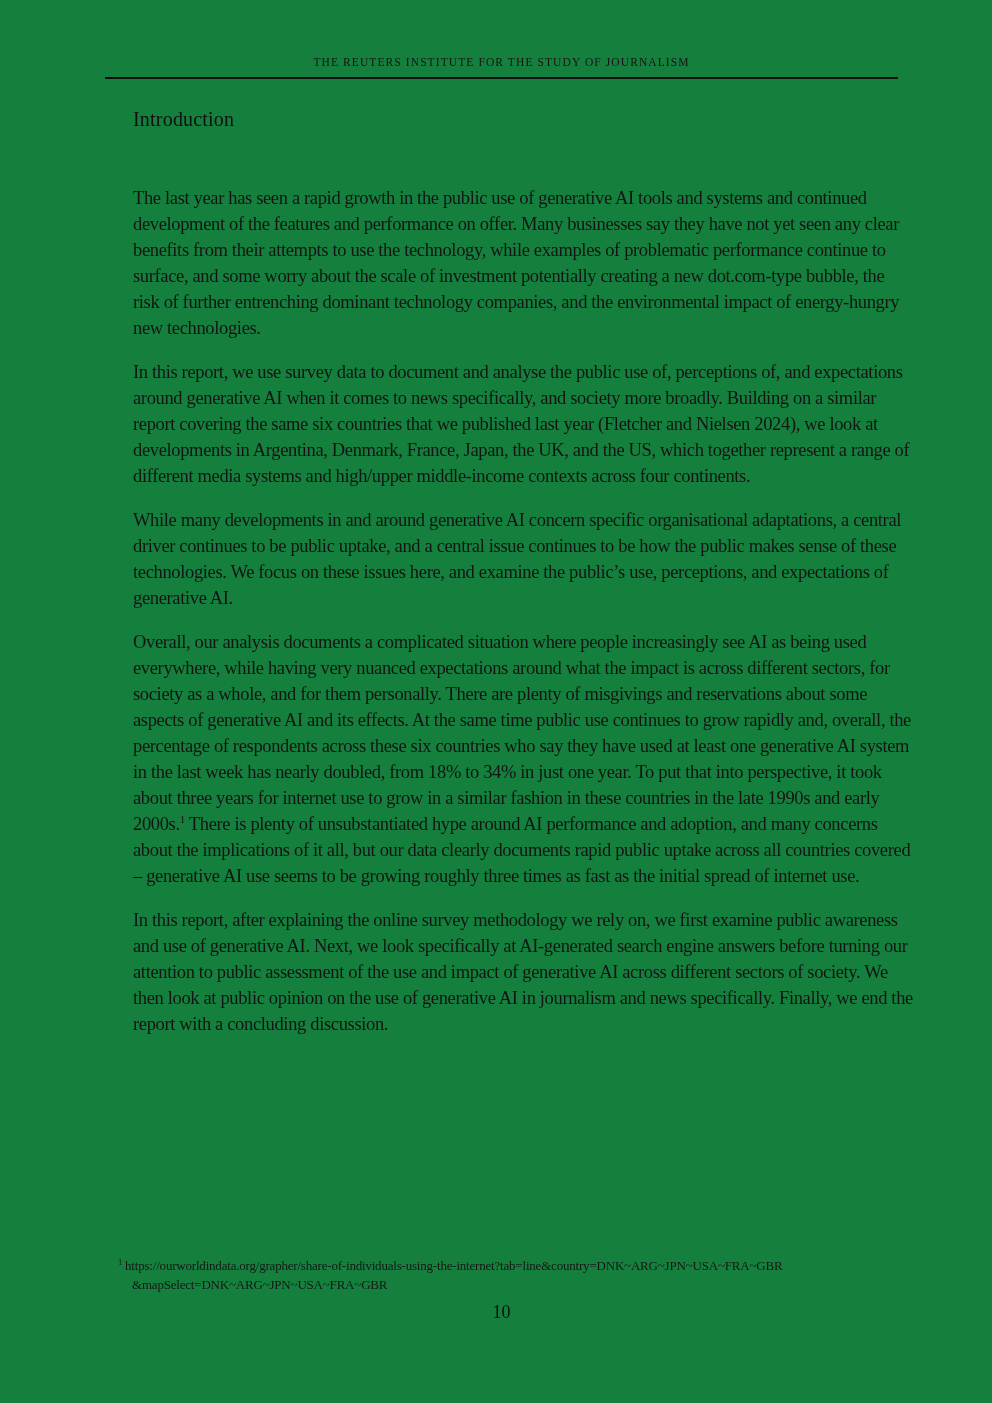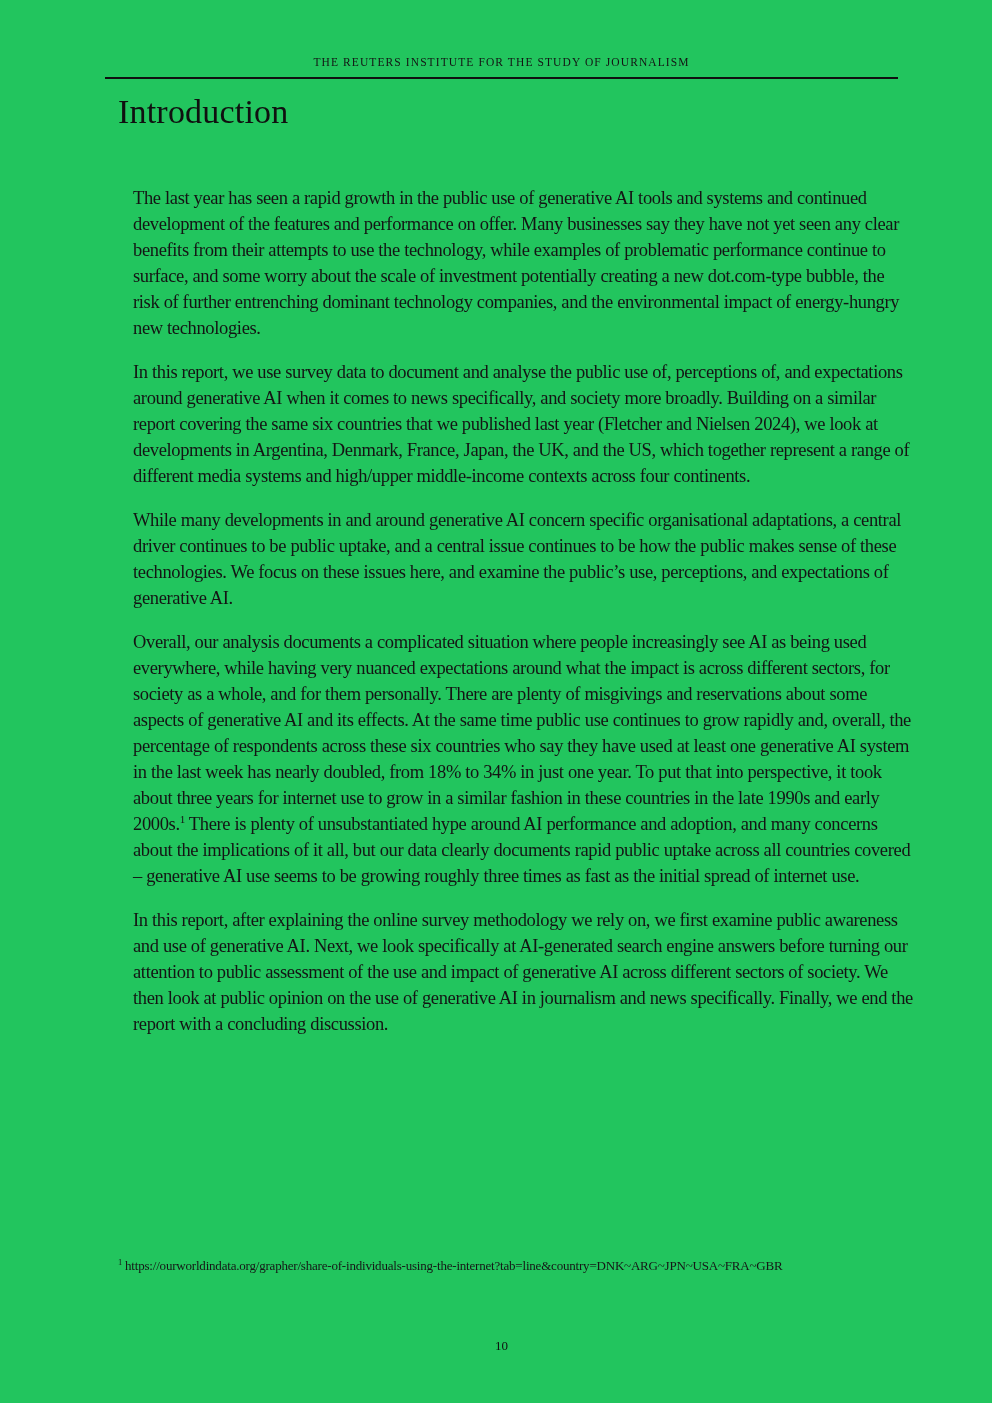--- a/index.html
+++ b/index.html
@@ -4,21 +4,21 @@
 <style>
   html, body {
     margin: 0;
     padding: 0;
     background: #ffffff;
   }
   .page {
     position: relative;
     width: 992px;
     height: 1403px;
-    background: #22c55e;
+    background: #15803d;
     font-family: "Liberation Serif", "DejaVu Serif", serif;
     color: #141414;
     overflow: hidden;
   }
   .running-header {
     position: absolute;
     top: 56px;
     left: 105px;
     width: 793px;
     text-align: center;
@@ -33,22 +33,22 @@
     left: 105px;
     width: 793px;
     height: 2px;
     background: #101010;
     border: none;
   }
   .section-title {
     position: absolute;
     top: 93px;
     left: 118px;
-    margin: 0;
-    font-size: 34px;
+    margin: 15px;
+    font-size: 20px;
     font-weight: normal;
     letter-spacing: 0.2px;
     color: #101010;
   }
   .body-text {
     position: absolute;
     top: 185px;
     left: 118px;
     width: 780px;
     font-size: 18.5px;
@@ -88,23 +88,22 @@
     color: #161616;
     text-decoration: none;
     margin-top: 24px;
   }
   .page-number {
     position: absolute;
     top: 1302px;
     left: 105px;
     width: 793px;
     text-align: center;
-    font-size: 13px;
+    font-size: 18px;
     color: #101010;
-    margin-top: 36px;
   }
 </style>
 </head>
 <body>
 
 <div class="page">
 
   <div class="running-header">THE REUTERS INSTITUTE FOR THE STUDY OF JOURNALISM</div>
 
   <div class="header-rule"></div>
@@ -132,17 +131,20 @@
     <p>
       <span>In this report, after explaining the online survey methodology we rely on, we first examine public awareness and use of generative AI. Next, we look specifically at AI-generated search engine answers before turning our attention to public assessment of the use and impact of generative AI across different sectors of society. We then look at public opinion on the use of generative AI in journalism and news specifically. Finally, we end the report with a concluding discussion.</span>
     </p>
 
   </div>
 
   <div class="footnote">
     <div class="fn-line">
       <sup class="fn-marker">1</sup><span class="fn-url">https://ourworldindata.org/grapher/share-of-individuals-using-the-internet?tab=line&amp;country=DNK~ARG~JPN~USA~FRA~GBR</span>
     </div>
+    <div class="fn-line fn-line2">
+      <span class="fn-url">&amp;mapSelect=DNK~ARG~JPN~USA~FRA~GBR</span>
+    </div>
   </div>
 
   <div class="page-number">10</div>
 
 </div>
 
 </body></html>

